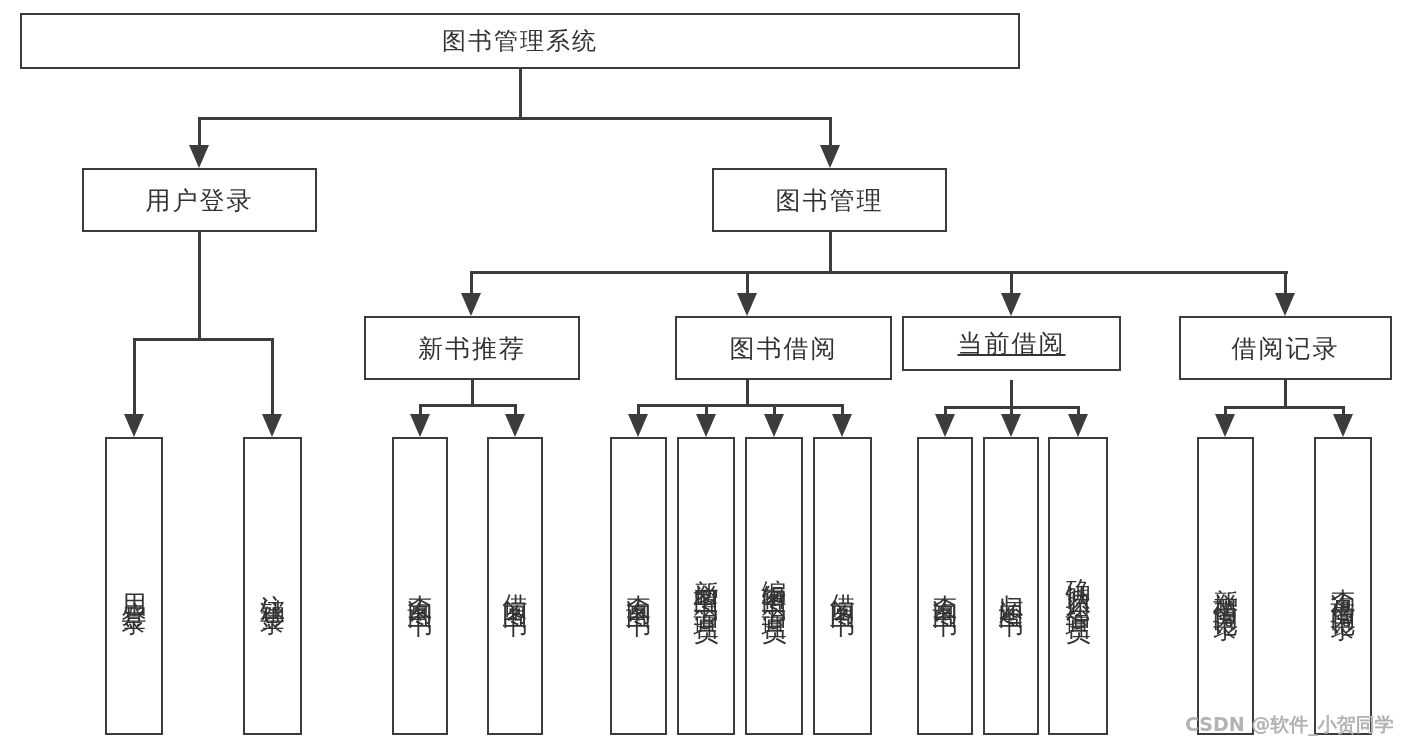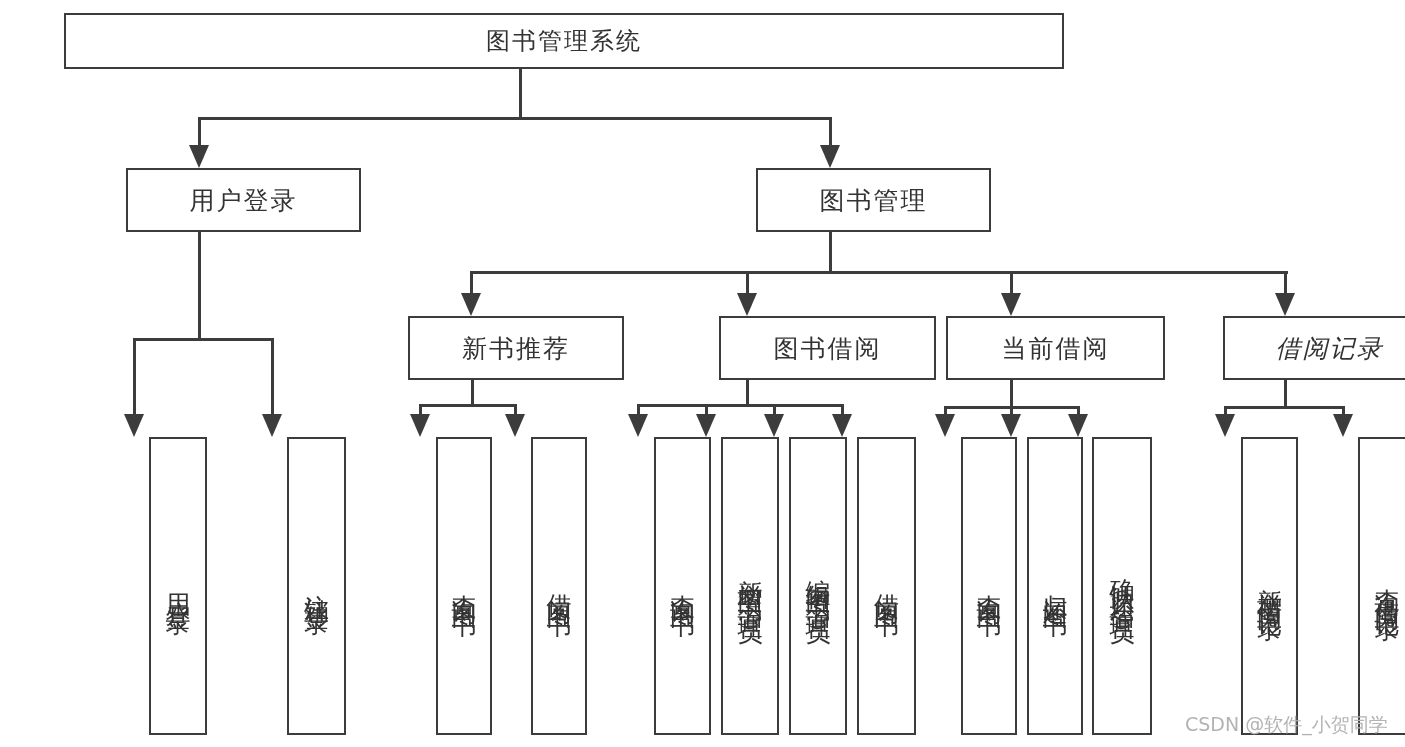--- a/index.html
+++ b/index.html
@@ -9,54 +9,54 @@
     --bg:#ffffff;
   }
   *{margin:0;padding:0;box-sizing:border-box;}
   body{background:var(--bg);font-family:"DejaVu Sans","Liberation Sans",sans-serif;}
   .stage{
     position:relative;width:1405px;height:747px;background:var(--bg);overflow:hidden;
   }
   .box{
     position:absolute;background:var(--bg);border:2.5px solid var(--line);
     display:flex;align-items:center;justify-content:center;
-    color:var(--text);z-index:2;margin-left:44px;
+    color:var(--text);z-index:2;
   }
   .hbox{font-size:25px;letter-spacing:2px;}
   .root-box{font-size:24px;letter-spacing:2px;}
   .leaf{
     writing-mode:vertical-rl;text-orientation:mixed;
     font-size:25px;letter-spacing:6px;line-height:1;
   }
   .v{position:absolute;width:2.5px;background:var(--line);z-index:1;}
   .h{position:absolute;height:2.5px;background:var(--line);z-index:1;}
   .arrow{
     position:absolute;width:0;height:0;z-index:1;
     border-left:10px solid transparent;border-right:10px solid transparent;
     border-top:23px solid var(--line);
   }
   .watermark{
     position:absolute;left:1185px;top:712px;width:215px;
-    font-size:19px;color:var(--wm);z-index:3;white-space:nowrap;
+    font-size:19px;color:var(--wm);z-index:3;white-space:nowrap;font-weight:bold;
   }
 </style>
 </head>
 <body>
 
 <div class="stage">
 
   <div class="box root-box" style="left:20px;top:13px;width:1000px;height:56px;">图书管理系统</div>
 
   <div class="box hbox" style="left:82px;top:168px;width:235px;height:64px;">用户登录</div>
   <div class="box hbox" style="left:364px;top:316px;width:216px;height:64px;">新书推荐</div>
 
   <div class="box hbox" style="left:712px;top:168px;width:235px;height:64px;">图书管理</div>
   <div class="box hbox" style="left:675px;top:316px;width:217px;height:64px;">图书借阅</div>
-  <div class="box hbox" style="left:902px;top:316px;width:219px;height:64px;">当前借阅</div>
-  <div class="box hbox" style="left:1179px;top:316px;width:213px;height:64px;font-style:italic;">借阅记录</div>
+  <div class="box hbox" style="left:902px;top:316px;width:219px;height:55px;text-decoration:underline;">当前借阅</div>
+  <div class="box hbox" style="left:1179px;top:316px;width:213px;height:64px;">借阅记录</div>
 
   <div class="box leaf" style="left:105px;top:437px;width:58px;height:298px;">用户登录</div>
   <div class="box leaf" style="left:243px;top:437px;width:59px;height:298px;">注销登录</div>
 
   <div class="box leaf" style="left:392px;top:437px;width:56px;height:298px;">查询图书</div>
   <div class="box leaf" style="left:487px;top:437px;width:56px;height:298px;">借阅图书</div>
 
   <div class="box leaf" style="left:610px;top:437px;width:57px;height:298px;">查询图书</div>
   <div class="box leaf" style="left:677px;top:437px;width:58px;height:298px;">新增图书（管理员）</div>
   <div class="box leaf" style="left:745px;top:437px;width:58px;height:298px;">编辑图书（管理员）</div>

